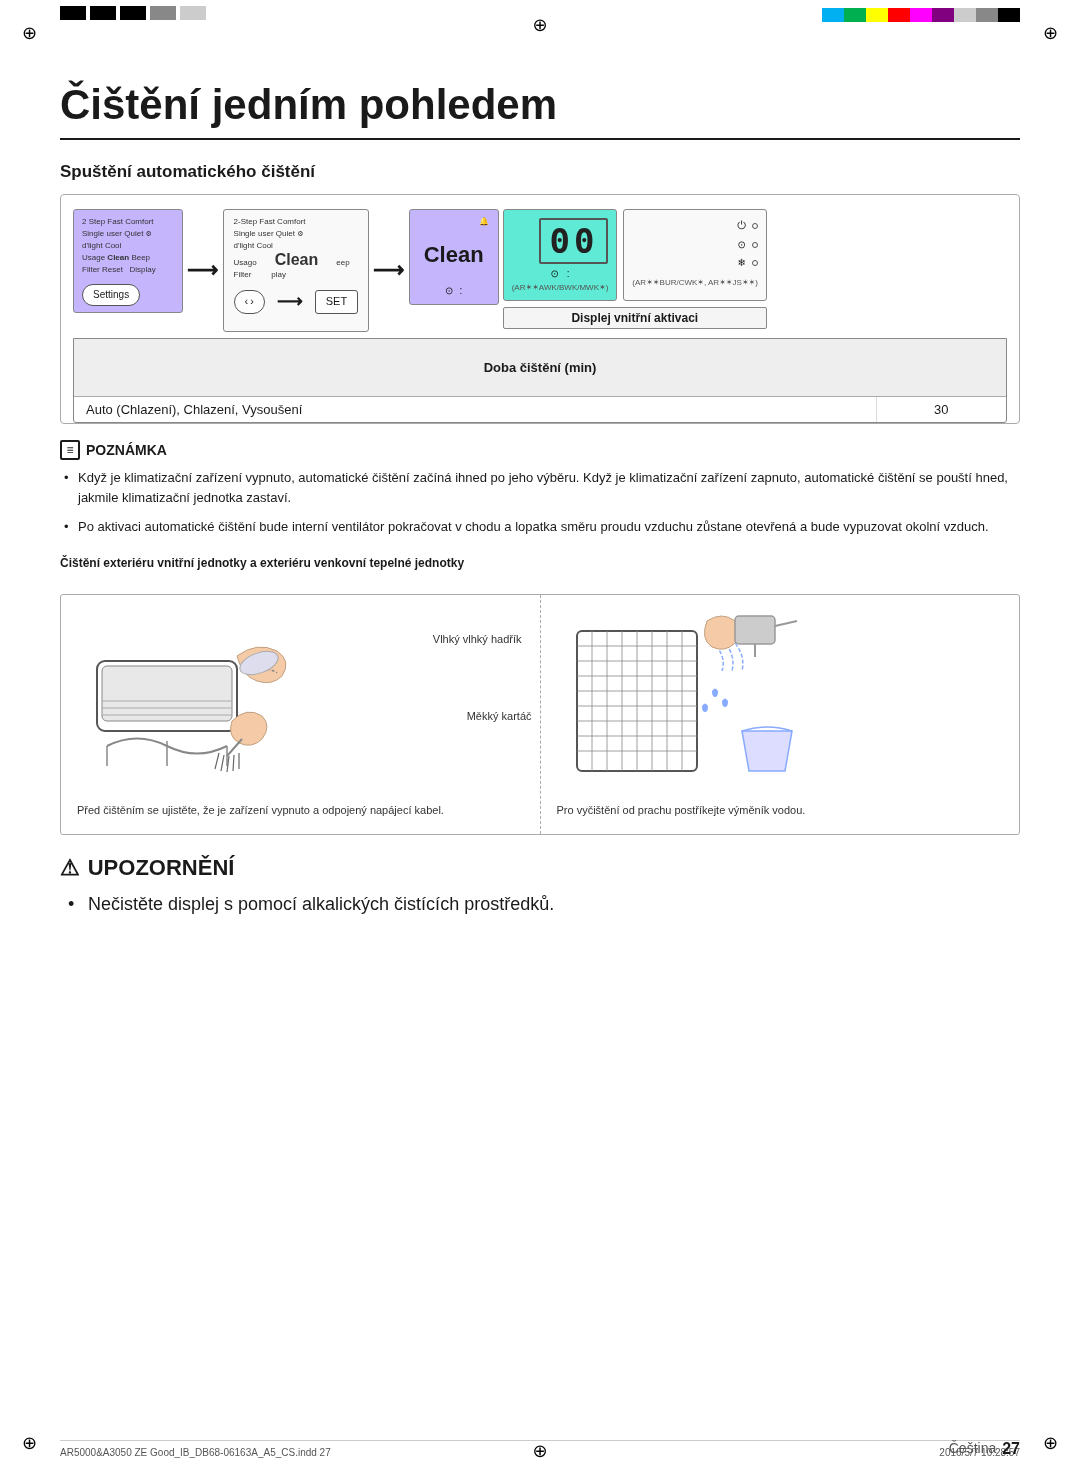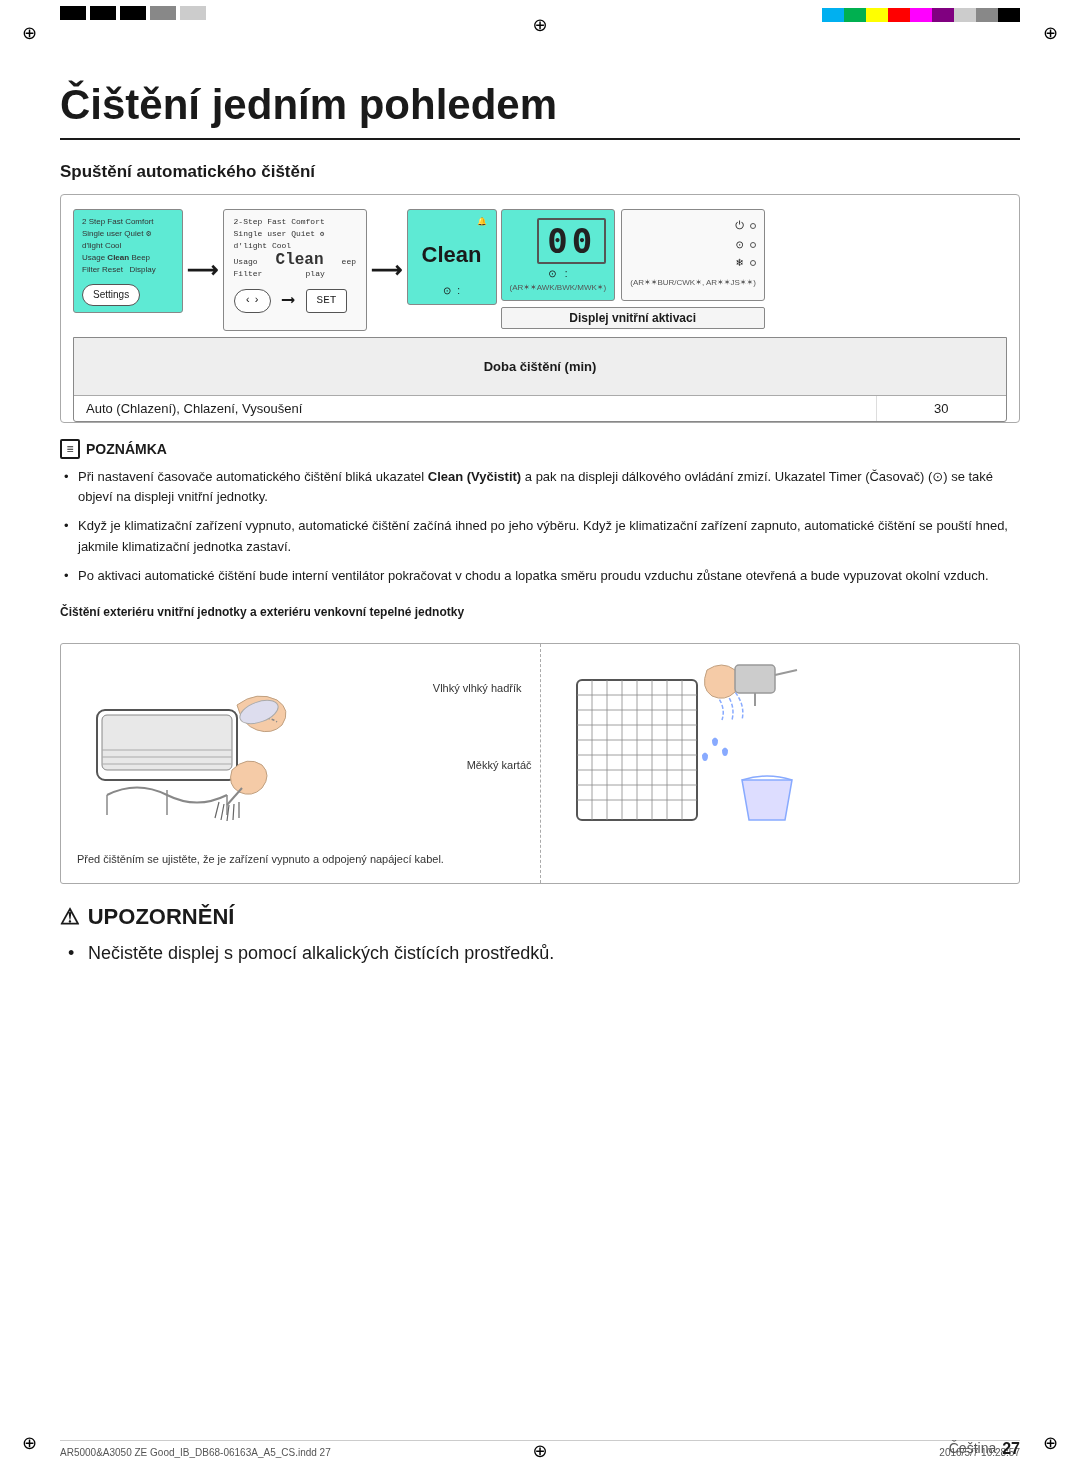--- a/index.html
+++ b/index.html
@@ -96,21 +96,21 @@
       border: 1.5px solid #aaa;
       border-radius: 4px;
       padding: 14px 12px 0 12px;
       margin-bottom: 16px;
     }
 
     
     .panel-box {
       border: 1.5px solid #888;
       border-radius: 3px;
-      background: #5eead4;
+      background: #c4b5fd;
       padding: 6px 8px;
       min-width: 120px;
       font-size: 9px;
       line-height: 1.4;
       position: relative;
     }
     .panel-box-lg {
       border: 1.5px solid #888;
       border-radius: 3px;
       background: #f9f9f9;
@@ -412,21 +412,21 @@
           </div>
           <div style="margin-top:8px;">
             <div class="btn-oval" style="font-size:10px;">Settings</div>
           </div>
         </div>
       </div>
 
       <div class="diag-arrow">⟶</div>
 
       <div class="diag-panel-wrap">
-        <div class="panel-box-lg" style="min-height:90px;font-family:Liberation Mono, monospace;">
+        <div class="panel-box-lg" style="min-height:90px;">
           <div style="font-size:8px; line-height:1.5; color:#333;">
             <div>2-Step Fast Comfort</div>
             <div>Single user Quiet <span style="font-size:7px;">⚙</span></div>
             <div>d'light Cool</div>
             <div style="display:flex; align-items:baseline; gap:18px;">
               <span>Usago</span>
               <span style="font-size:16px; font-weight:700; line-height:1;">Clean</span>
               <span>eep</span>
             </div>
             <div>Filter &nbsp;&nbsp;&nbsp;&nbsp;&nbsp;&nbsp;&nbsp; play</div>
@@ -507,23 +507,20 @@
           </tr>
         </tbody>
       </table>
     </div>
   </div>
 
   <div class="note-section">
     <div class="note-header">
       <div class="note-icon">≡</div>
       <span>POZNÁMKA</span>
-    </div>
-    <div class="note-bullet">
-      Při nastavení časovače automatického čištění bliká ukazatel <strong>Clean (Vyčistit)</strong> a pak na displeji dálkového ovládání zmizí. Ukazatel Timer (Časovač) (⊙) se také objeví na displeji vnitřní jednotky.
     </div>
     <div class="note-bullet">
       Když je klimatizační zařízení vypnuto, automatické čištění začíná ihned po jeho výběru. Když je klimatizační zařízení zapnuto, automatické čištění se pouští hned, jakmile klimatizační jednotka zastaví.
     </div>
     <div class="note-bullet">
       Po aktivaci automatické čištění bude interní ventilátor pokračovat v chodu a lopatka směru proudu vzduchu zůstane otevřená a bude vypuzovat okolní vzduch.
     </div>
   </div>
 
   <h2 class="section-heading-large">Čištění exteriéru vnitřní jednotky a exteriéru venkovní tepelné jednotky</h2>
@@ -595,20 +592,23 @@
         <path d="M218 15 L240 10" stroke="#999" stroke-width="2"></path>
         <path d="M198 33 L198 46" stroke="#999" stroke-width="2"></path>
 
         <path d="M185 120 L192 160 L228 160 L235 120 Z" fill="#ddf" stroke="#88aaff" stroke-width="1.5"></path>
         <path d="M185 120 Q210 112 235 120" fill="none" stroke="#88aaff" stroke-width="1.5"></path>
 
         <path d="M155 80 Q158 75 161 80 Q161 86 158 86 Q155 86 155 80Z" fill="#88aaff"></path>
         <path d="M165 90 Q168 85 171 90 Q171 96 168 96 Q165 96 165 90Z" fill="#88aaff"></path>
         <path d="M145 95 Q148 90 151 95 Q151 101 148 101 Q145 101 145 95Z" fill="#88aaff"></path>
       </svg>
+      <div style="font-size:11px; color:#333; margin-top:8px; line-height:1.5;">
+        <span>Pro vyčištění od prachu postříkejte výměník vodou.</span>
+      </div>
     </div>
   </div>
 
   <div class="warning-section">
     <div class="warning-header">
       <span class="warning-icon">⚠</span>
       <span>UPOZORNĚNÍ</span>
     </div>
     <div class="warning-bullet">
       <span>Nečistěte displej s pomocí alkalických čistících prostředků.</span>

